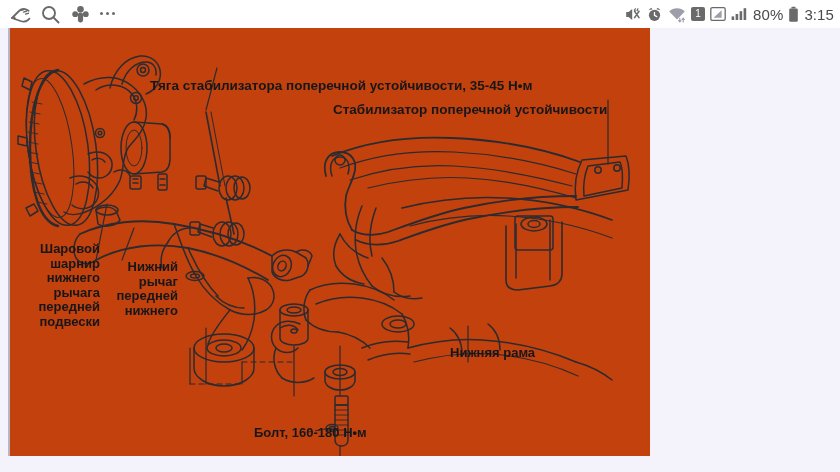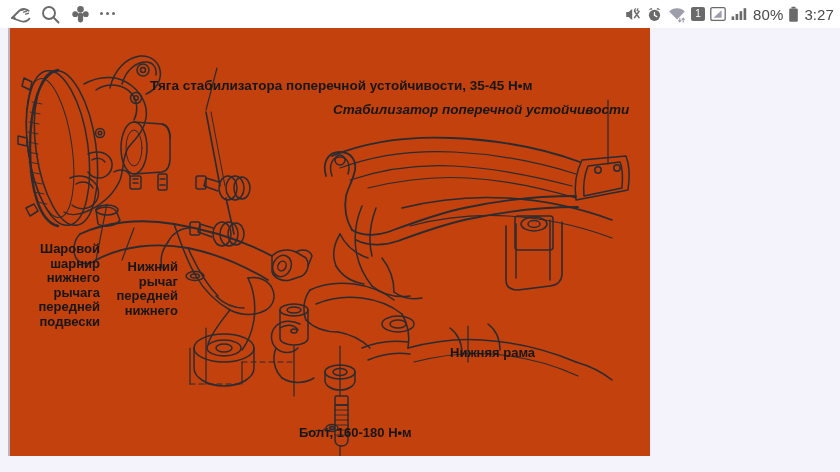--- a/index.html
+++ b/index.html
@@ -209,21 +209,21 @@
 
     <span class="sys-text">80%</span>
 
     <span class="sys-icon">
       <svg width="11" height="17" viewBox="0 0 11 17">
         <rect x="3.4" y="0.8" width="4.2" height="1.8" rx="0.6" fill="#6a6a6a"></rect>
         <rect x="1.2" y="2.4" width="8.6" height="13.4" rx="1.3" fill="#6a6a6a"></rect>
       </svg>
     </span>
 
-    <span class="sys-text">3:27</span>
+    <span class="sys-text">3:15</span>
   </div>
 </div>
 
 <div id="viewer-bg"></div>
 
 <div id="image-sheet">
 
   <svg id="diagram-svg" width="642" height="428" viewBox="0 0 642 428">
     <g fill="none" stroke="#2b2b30" stroke-width="1.5" stroke-linejoin="round" stroke-linecap="round">
 
@@ -432,31 +432,31 @@
         <path d="M330 318 L330 368"></path>
 
         <path d="M330 418 L330 428"></path>
         <path d="M298 404 L322 400" stroke-dasharray="4 4"></path>
       </g>
     </g>
   </svg>
 
   <div class="lbl lbl-top" style="left:140px; top:50px;">Тяга стабилизатора поперечной устойчивости, 35-45 Н•м</div>
 
-  <div class="lbl lbl-top" style="left:323px; top:74px;font-style:italic;">Стабилизатор поперечной устойчивости</div>
+  <div class="lbl lbl-top" style="left:323px; top:74px;">Стабилизатор поперечной устойчивости</div>
 
   <div class="lbl lbl-side" style="left:4px; top:214px; width:86px;">Шаровой
 шарнир
 нижнего
 рычага
 передней
 подвески</div>
 
   <div class="lbl lbl-side" style="left:92px; top:232px; width:76px;">Нижний
 рычаг
 передней
 нижнего</div>
 
   <div class="lbl lbl-btm" style="left:404px; top:318px;padding-left:36px;">Нижняя рама</div>
 
 
-  <div class="lbl lbl-btm" style="left:244px; top:398px;margin-left:45px;">Болт, 160-180 Н•м</div>
+  <div class="lbl lbl-btm" style="left:244px; top:398px;">Болт, 160-180 Н•м</div>
 </div>
 
 </body></html>

